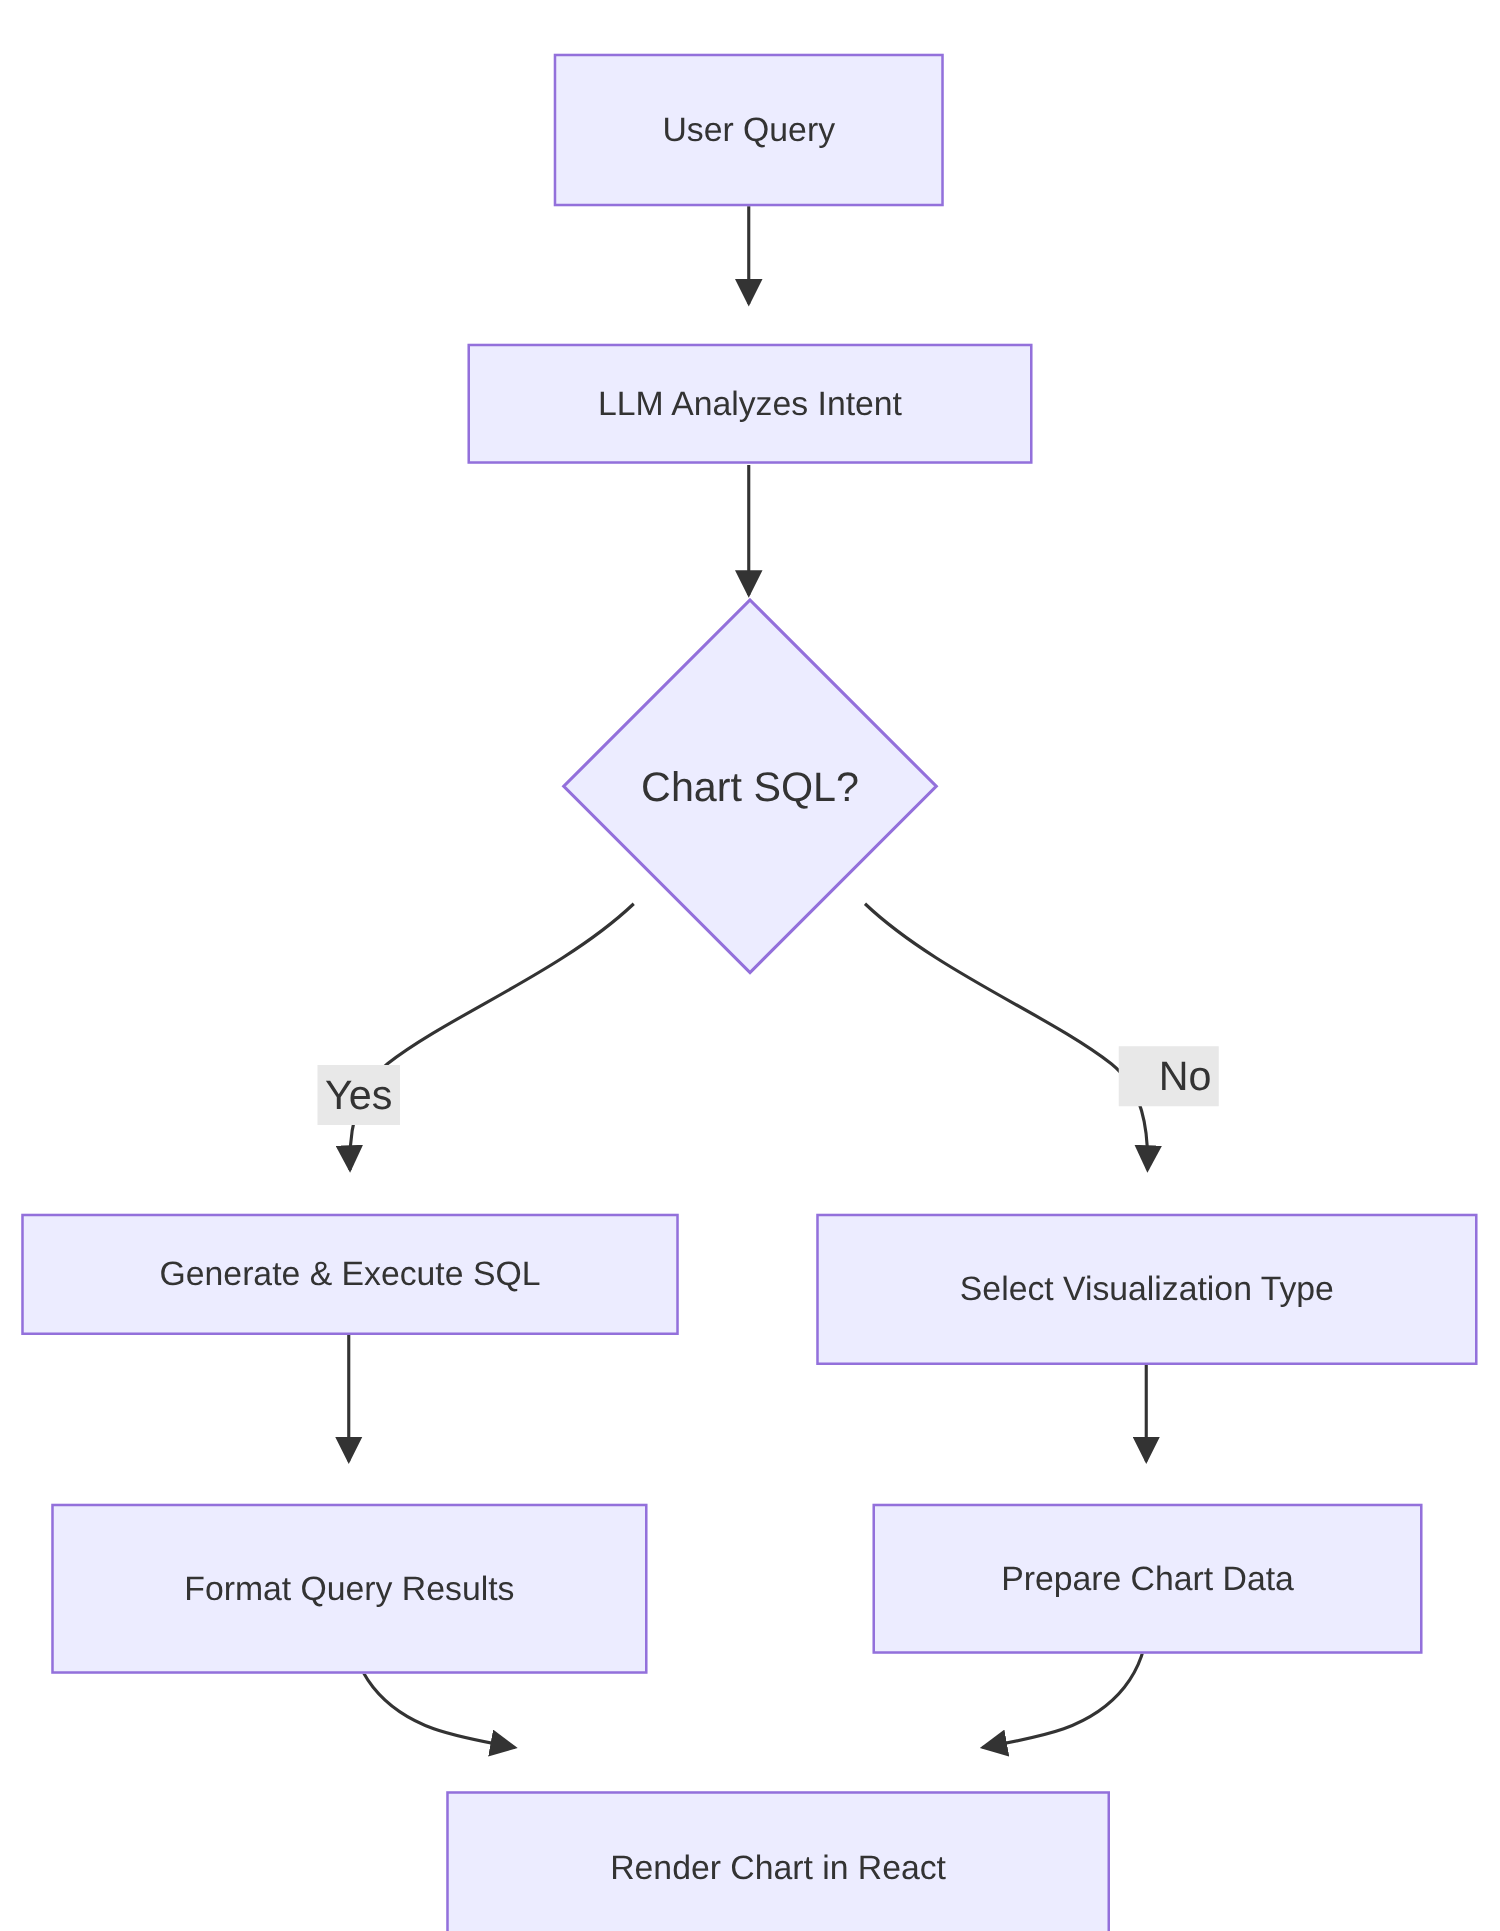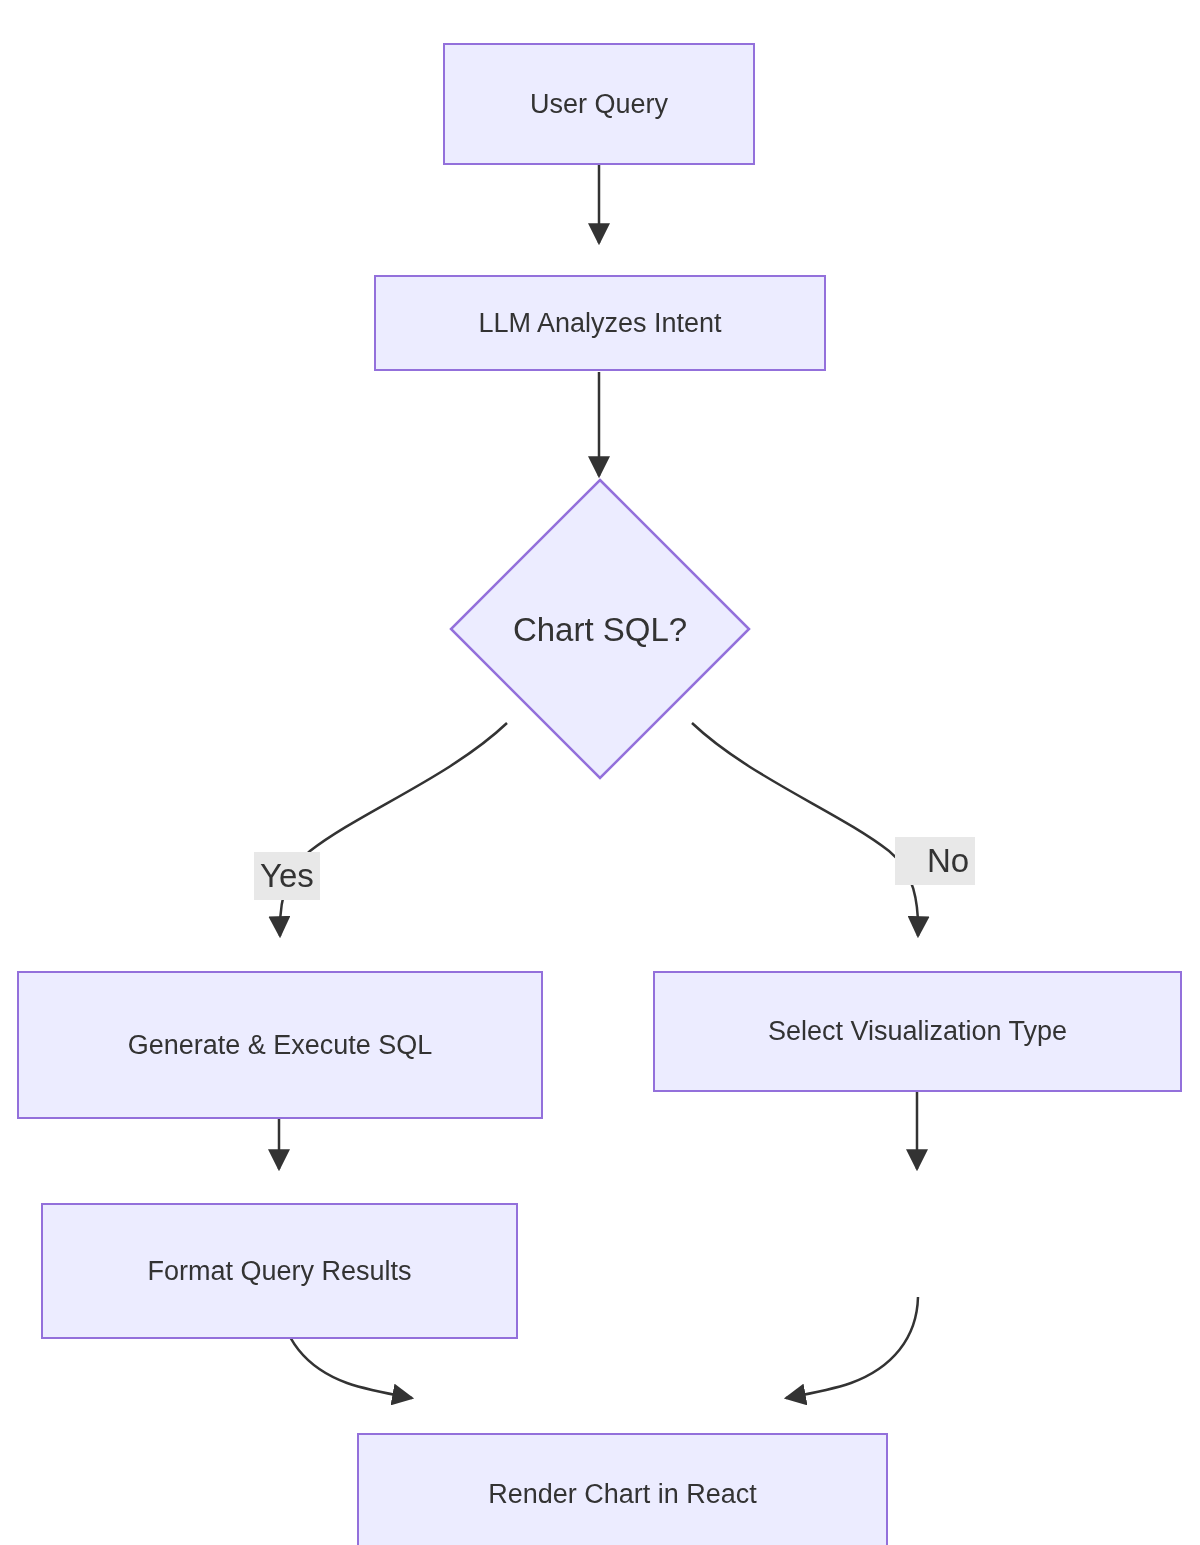--- a/index.html
+++ b/index.html
@@ -104,32 +104,35 @@
   </div>
 
   <div class="node" style="left:374px; top:247px; width:452px; height:96px;">
     <span>LLM Analyzes Intent</span>
   </div>
 
   <div class="diamond-label" style="left:450px; top:600px; width:300px; height:60px;">
     <span>Chart SQL?</span>
   </div>
 
-  <div class="node" style="left:17px; top:943px; width:526px; height:148px;">
+  <div class="node" style="left:17px; top:943px; width:526px; height:97px;">
     <span>Generate &amp; Execute SQL</span>
   </div>
 
   <div class="node" style="left:653px; top:943px; width:529px; height:121px;">
     <span>Select Visualization Type</span>
   </div>
 
   <div class="node" style="left:41px; top:1175px; width:477px; height:136px;">
     <span>Format Query Results</span>
   </div>
 
+  <div class="node" style="left:698px; top:1175px; width:440px; height:120px;">
+    <span>Prepare Chart Data</span>
+  </div>
 
   <div class="node" style="left:357px; top:1405px; width:531px; height:122px;">
     <span>Render Chart in React</span>
   </div>
 
   <div class="edge-label" style="left:254px; top:837px;margin-top:15px;">Yes</div>
 
   <div class="edge-label" style="left:895px; top:837px;padding-left:32px;">No</div>
 
 </div>

